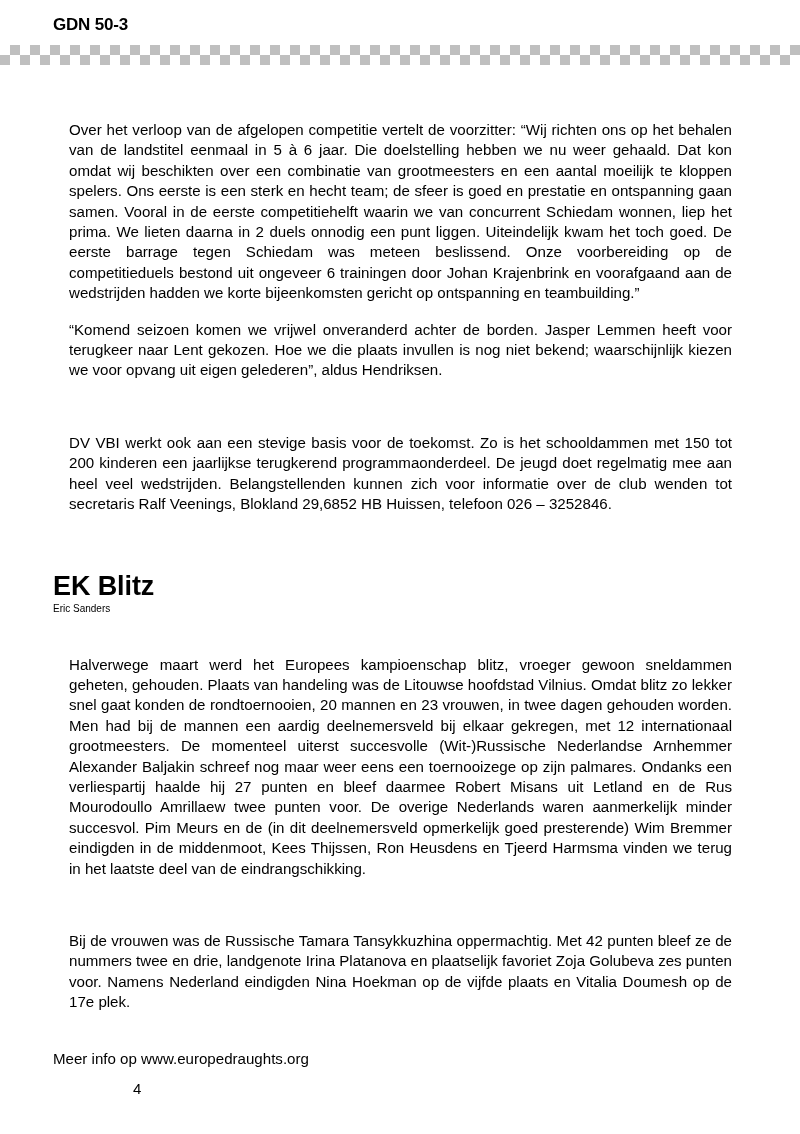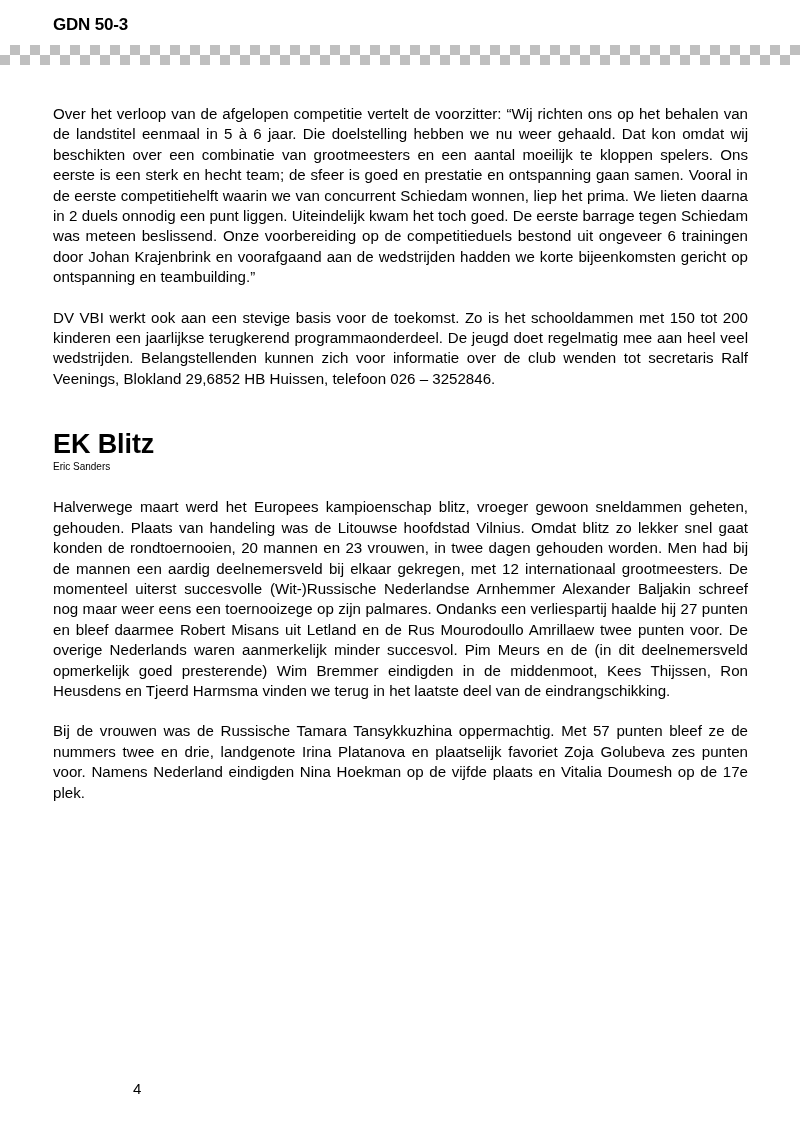--- a/index.html
+++ b/index.html
@@ -51,21 +51,21 @@
 
   
   .content {
     position: absolute;
     left: 53px;
     top: 104px;
     width: 695px;
   }
 
   p.body-par {
-    margin: 0;
+    margin: 16px;
     font-size: 15.1px;
     line-height: 20.4px;
     text-align: justify;
     text-justify: inter-word;
     -webkit-hyphens: none;
     hyphens: none;
     word-spacing: 0px;
   }
   .gap-md { height: 20px; }
   .gap-lg { height: 42px; }
@@ -106,39 +106,41 @@
 <div class="page">
 
   <div class="header-title">GDN 50-3</div>
 
   <div class="checker-band"></div>
 
   <div class="content">
 
     <p class="body-par">Over het verloop van de afgelopen competitie vertelt de voorzitter: “Wij richten ons op het behalen van de landstitel eenmaal in 5 à 6 jaar. Die doelstelling hebben we nu weer gehaald. Dat kon omdat wij beschikten over een combinatie van grootmeesters en een aantal moeilijk te kloppen spelers. Ons eerste is een sterk en hecht team; de sfeer is goed en prestatie en ontspanning gaan samen. Vooral in de eerste competitiehelft waarin we van concurrent Schiedam wonnen, liep het prima. We lieten daarna in 2 duels onnodig een punt liggen. Uiteindelijk kwam het toch goed. De eerste barrage tegen Schiedam was meteen beslissend. Onze voorbereiding op de competitieduels bestond uit ongeveer 6 trainingen door Johan Krajenbrink en voorafgaand aan de wedstrijden hadden we korte bijeenkomsten gericht op ontspanning en teambuilding.”</p>
 
+    <p class="body-par">“Komend seizoen komen we vrijwel onveranderd achter de borden. Jasper Lemmen heeft voor terugkeer naar Lent gekozen. Hoe we die plaats invullen is nog niet bekend; waarschijnlijk kiezen we voor opvang uit eigen gelederen”, aldus Hendriksen.</p>
 
     <div class="gap-md"></div>
 
     <p class="body-par">DV VBI werkt ook aan een stevige basis voor de toekomst. Zo is het schooldammen met 150 tot 200 kinderen een jaarlijkse terugkerend programmaonderdeel. De jeugd doet regelmatig mee aan heel veel wedstrijden. Belangstellenden kunnen zich voor informatie over de club wenden tot secretaris Ralf Veenings, Blokland 29,6852 HB Huissen, telefoon 026 – 3252846.</p>
 
     <div class="gap-lg"></div>
 
     <h2 class="section-title">EK Blitz</h2>
 
     <p class="section-byline">Eric Sanders</p>
 
     <div class="gap-md"></div>
 
     <p class="body-par">Halverwege maart werd het Europees kampioenschap blitz, vroeger gewoon sneldammen geheten, gehouden. Plaats van handeling was de Litouwse hoofdstad Vilnius. Omdat blitz zo lekker snel gaat konden de rondtoernooien, 20 mannen en 23 vrouwen, in twee dagen gehouden worden. Men had bij de mannen een aardig deelnemersveld bij elkaar gekregen, met 12 internationaal grootmeesters. De momenteel uiterst succesvolle (Wit-)Russische Nederlandse Arnhemmer Alexander Baljakin schreef nog maar weer eens een toernooizege op zijn palmares. Ondanks een verliespartij haalde hij 27 punten en bleef daarmee Robert Misans uit Letland en de Rus Mourodoullo Amrillaew twee punten voor. De overige Nederlands waren aanmerkelijk minder succesvol. Pim Meurs en de (in dit deelnemersveld opmerkelijk goed presterende) Wim Bremmer eindigden in de middenmoot, Kees Thijssen, Ron Heusdens en Tjeerd Harmsma vinden we terug in het laatste deel van de eindrangschikking.</p>
 
     <div class="gap-md"></div>
 
-    <p class="body-par">Bij de vrouwen was de Russische Tamara Tansykkuzhina oppermachtig. Met 57 punten bleef ze de nummers twee en drie, landgenote Irina Platanova en plaatselijk favoriet Zoja Golubeva zes punten voor. Namens Nederland eindigden Nina Hoekman op de vijfde plaats en Vitalia Doumesh op de 17e plek.</p>
+    <p class="body-par">Bij de vrouwen was de Russische Tamara Tansykkuzhina oppermachtig. Met 42 punten bleef ze de nummers twee en drie, landgenote Irina Platanova en plaatselijk favoriet Zoja Golubeva zes punten voor. Namens Nederland eindigden Nina Hoekman op de vijfde plaats en Vitalia Doumesh op de 17e plek.</p>
 
     <div class="gap-md"></div>
 
+    <p class="single-line">Meer info op www.europedraughts.org</p>
 
   </div>
 
   <div class="page-number">4</div>
 
 </div>
 
 </body></html>

